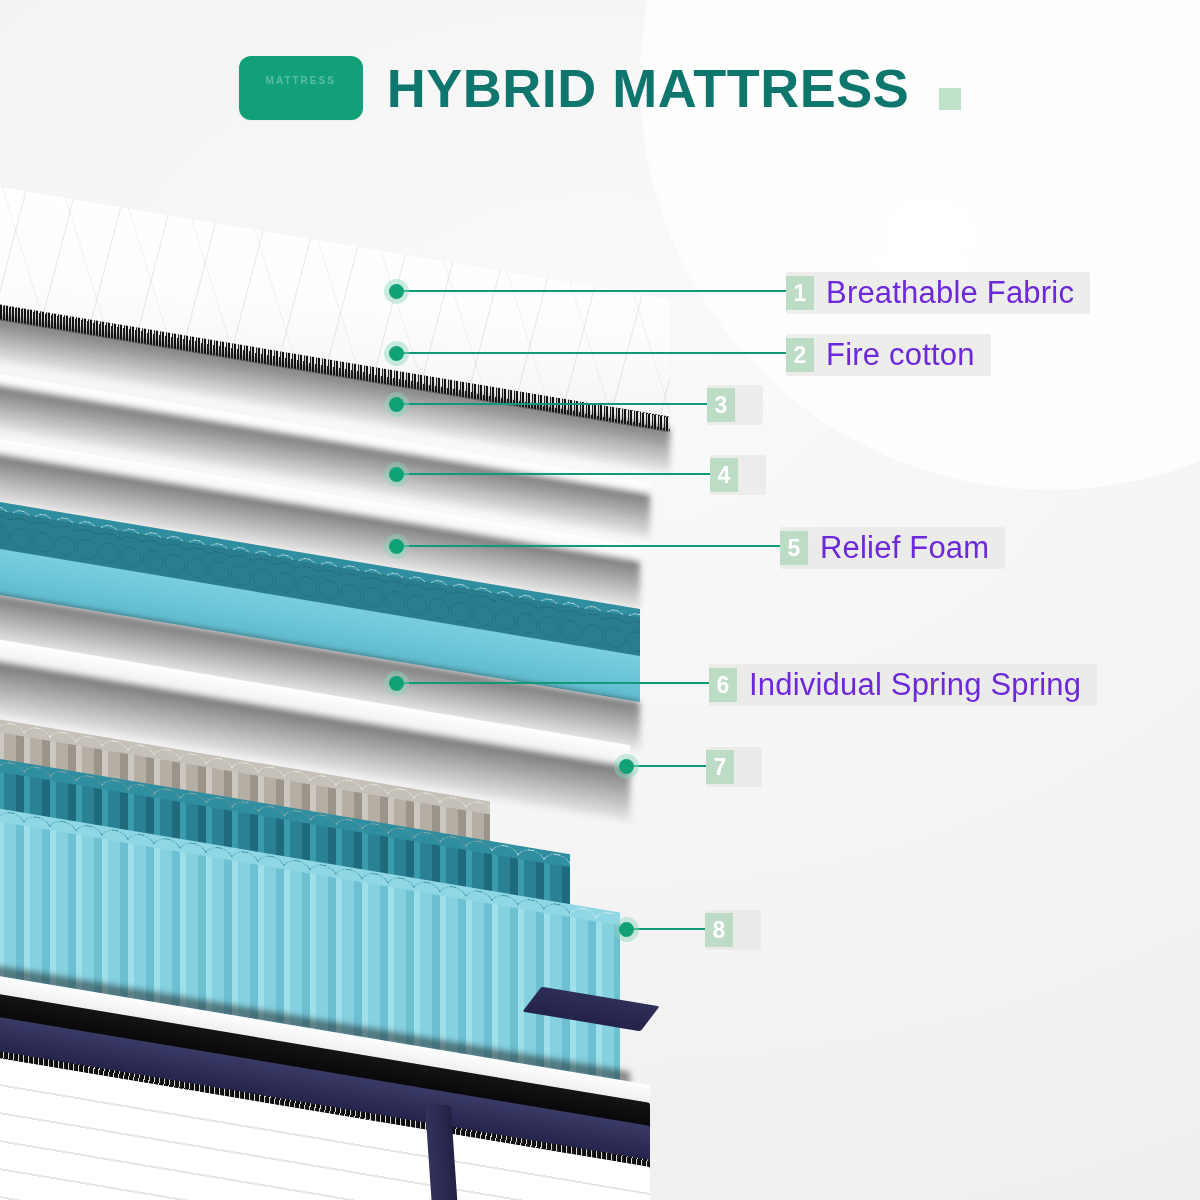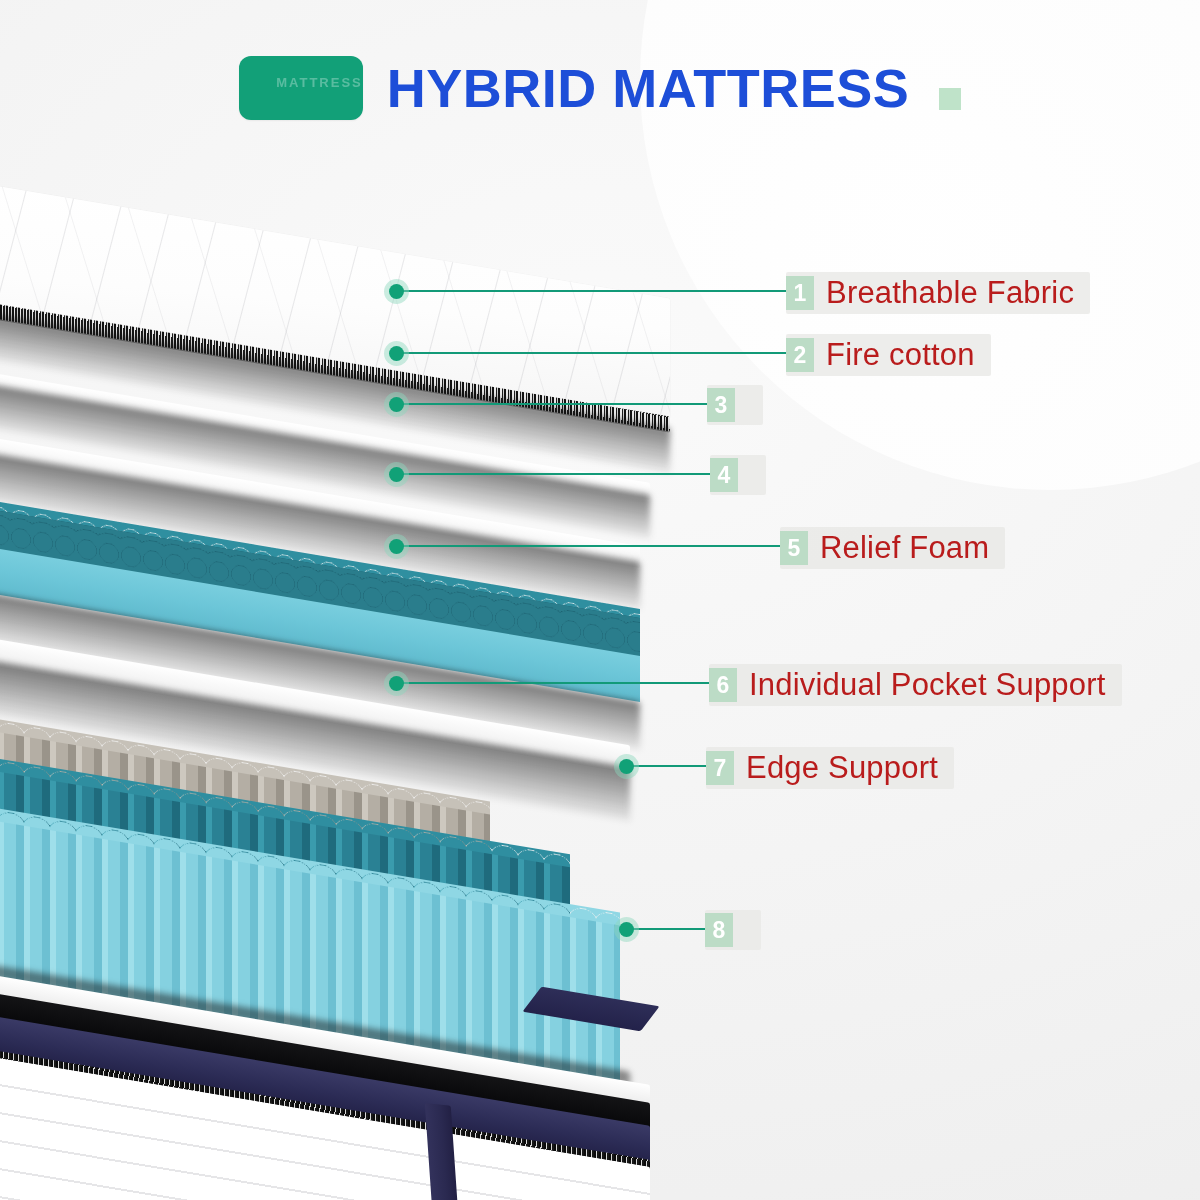--- a/index.html
+++ b/index.html
@@ -69,32 +69,32 @@
     border-radius: 12px;
     background: #12a078;
     position: relative;
     flex: none;
     box-shadow: 0 1px 2px rgba(0,0,0,.06);
   }
   .brand-badge .brand-mark {
     position: absolute;
     left: 0; right: 0;
     top: 19px;
-    text-align: right;
-    font-size: 13px;
+    text-align: center;
+    font-size: 10px;
     letter-spacing: 2px;
     font-weight: 700;
     color: rgba(255,255,255,.30);
     user-select: none;
   }
   .title {
     font-size: 54px;
     font-weight: 700;
     letter-spacing: 0.5px;
-    color: #1d4ed8;
+    color: #0f766e;
     white-space: nowrap;
     font-family: "Liberation Sans", sans-serif;
   }
   .title-accent {
     width: 22px;
     height: 22px;
     background: #bfe3c9;
     flex: none;
     margin-top: 22px;
     margin-left: 6px;
@@ -346,21 +346,21 @@
     font-size: 23px;
     font-weight: 700;
     display: flex;
     align-items: center;
     justify-content: center;
     flex: none;
     margin-right: 12px;
   }
   .label .txt {
     font-size: 31px;
-    color: #b91c1c;
+    color: #6d28d9;
     font-weight: 400;
     letter-spacing: .2px;
   }
 </style>
 </head>
 <body>
 
 <div id="stage">
 
   <div class="bg-vignette"></div>
@@ -452,27 +452,26 @@
       <div class="callout" style="left: 396px; top: 545px; width: 393px;"></div>
       <div class="dot" style="left: 389px; top: 539px;"></div>
       <div class="label" style="left: 780px; top: 527px;">
         <span class="num">5</span>
         <span class="txt">Relief Foam</span>
       </div>
       <div class="callout" style="left: 396px; top: 682px; width: 322px;"></div>
       <div class="dot" style="left: 389px; top: 676px;"></div>
       <div class="label" style="left: 709px; top: 664px;">
         <span class="num">6</span>
-        <span class="txt">Individual Pocket Support</span>
+        <span class="txt">Individual Spring Spring</span>
       </div>
       <div class="callout" style="left: 626px; top: 765px; width: 89px;"></div>
       <div class="dot" style="left: 619px; top: 759px;"></div>
       <div class="label" style="left: 706px; top: 747px;">
         <span class="num">7</span>
-        <span class="txt">Edge Support</span>
       </div>
       <div class="callout" style="left: 626px; top: 928px; width: 88px;"></div>
       <div class="dot" style="left: 619px; top: 922px;"></div>
       <div class="label" style="left: 705px; top: 910px;">
         <span class="num">8</span>
       </div>
     </div>
 
 </div>
 

